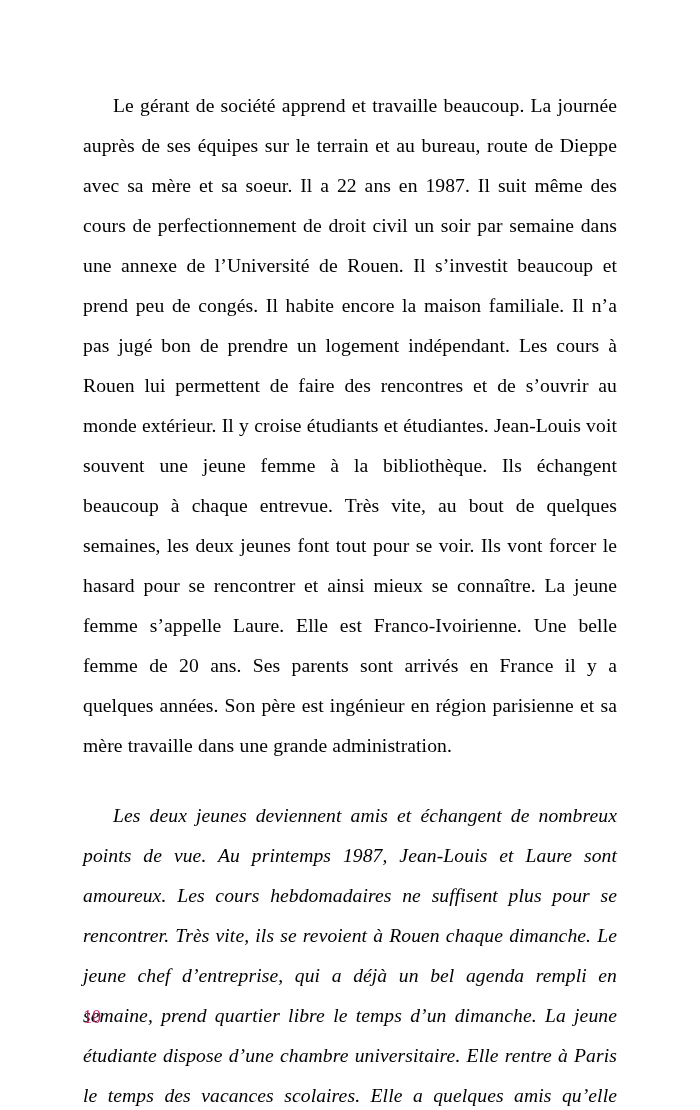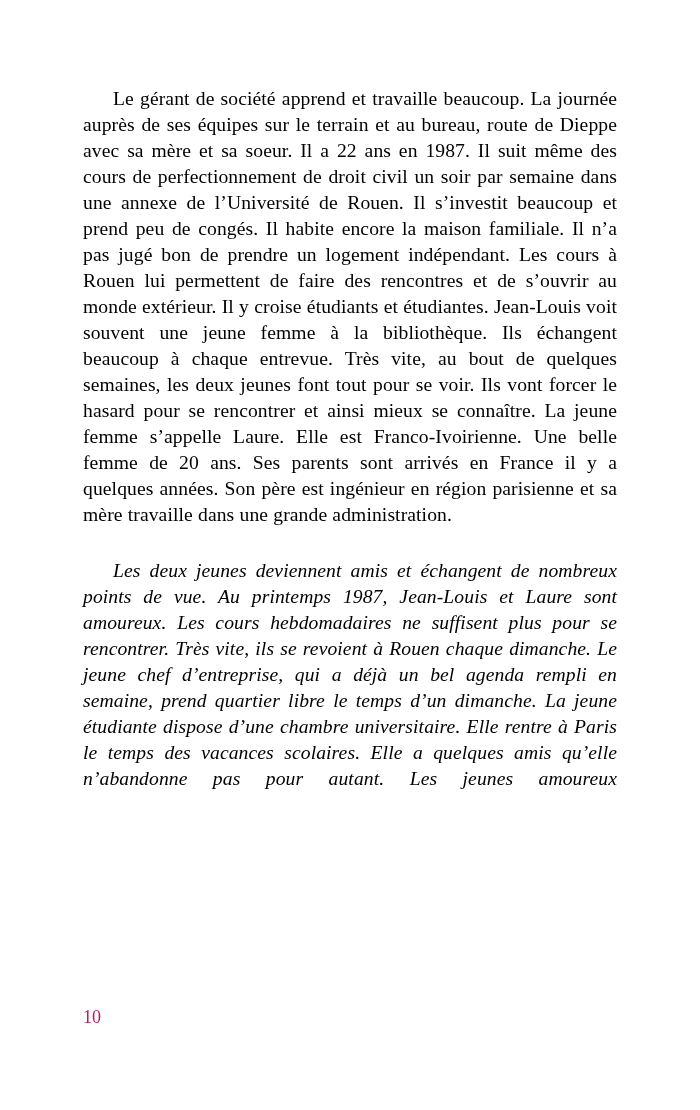--- a/index.html
+++ b/index.html
@@ -31,21 +31,21 @@
     left: 83px;
     top: 86px;
     width: 534px;
   }
 
   .paragraph {
     margin: 0 0 0 0;
     text-align: justify;
     text-justify: inter-word;
     font-size: 19.6px;
-    line-height: 26px;
+    line-height: 40px;
     text-indent: 30px;
     hyphens: none;
     word-spacing: 0.01em;
     letter-spacing: 0.005em;
   }
 
   .paragraph + .paragraph {
     margin-top: 29.5px;
     font-style: italic;
   }

